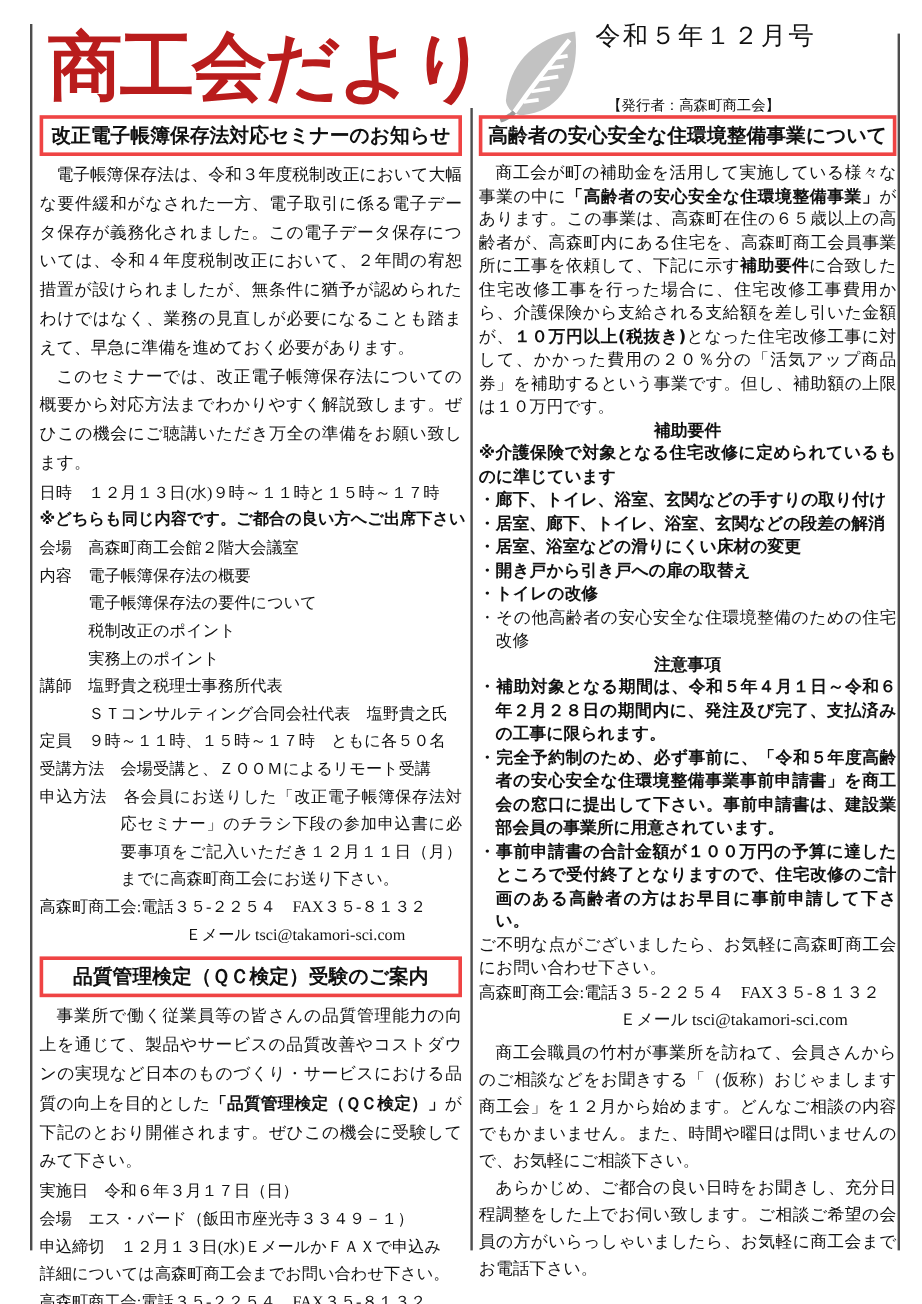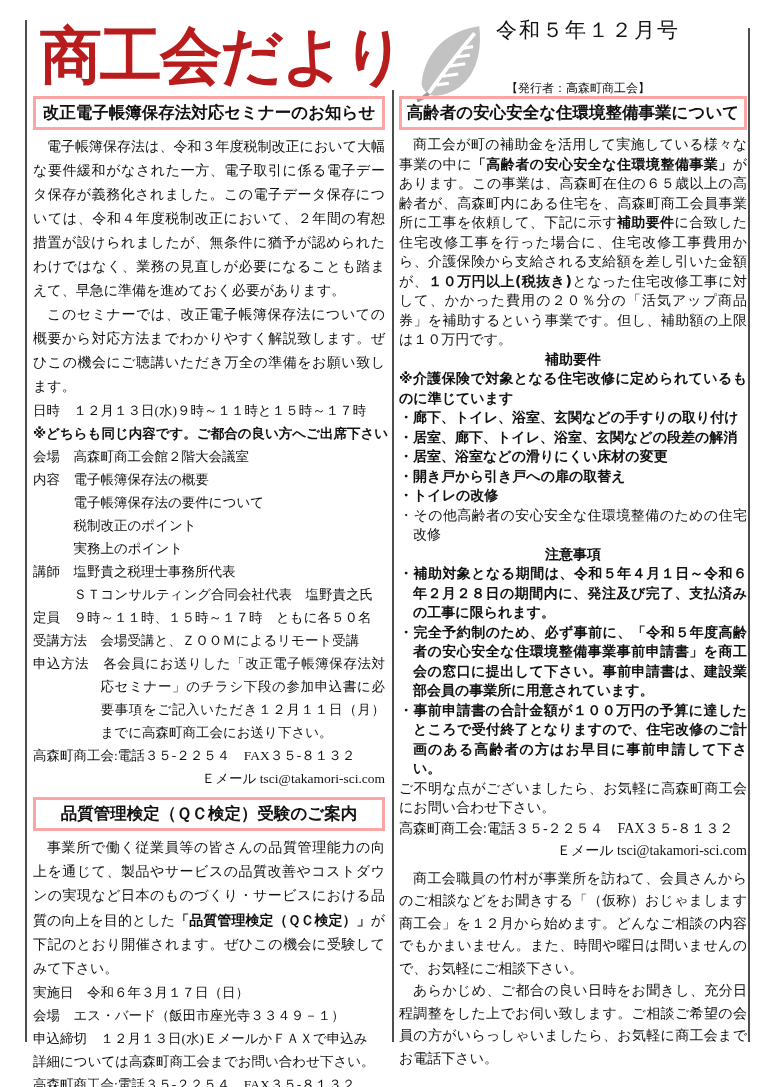--- a/index.html
+++ b/index.html
@@ -27,33 +27,33 @@
   .leaf { position:absolute; left:373px; top:12px; width:78px; height:78px; }
   .issue { position:absolute; left:456px; top:4px;  font-size:21px; letter-spacing:2px; }
   .publisher { position:absolute; left:466px; top:68px; font-size:12px; }
 
   
   .columns { position:absolute; top:96px; left:33px; width:714px; display:flex; align-items:flex-start; }
   .col-left  { width:352px; }
   .col-right { width:348px; margin-left:14px; }
 
   .boxhead {
-    border:3px solid #fca5a5; text-align:center;
+    border:3px solid #ef4444; text-align:center;
     font-family:"DejaVu Sans","Liberation Sans",sans-serif; font-weight:bold;
     font-size:16.5px; line-height:26px; padding:1px 0; margin-bottom:5px;
     white-space:nowrap; overflow:hidden;
   }
   .para, .line { text-align:justify; }
   .indent { text-indent:1em; }
   .ind3 { padding-left:3em; }
   .hang5 { padding-left:5em; text-indent:-5em; }
   .hang1 { padding-left:1em; text-indent:-1em; }
   .center { text-align:center; }
   .g { font-family:"DejaVu Sans","Liberation Sans",sans-serif; font-weight:bold; }
-  .email { padding-left:5.5em; text-align:right; }
+  .email { padding-left:5.5em; text-align:center; }
   .nowrap { white-space:nowrap; }
 
   
   .sec-seminar .para, .sec-qc .para { font-size:14px;  line-height:24px; }
   .sec-seminar .line, .sec-qc .line { font-size:13.5px; line-height:23px; }
   .sec-qc { margin-top:7px; }
 
   
   .sec-housing .para, .sec-housing .line { font-size:14px; line-height:19.5px; }
   .sec-housing .contact { line-height:22px; }

